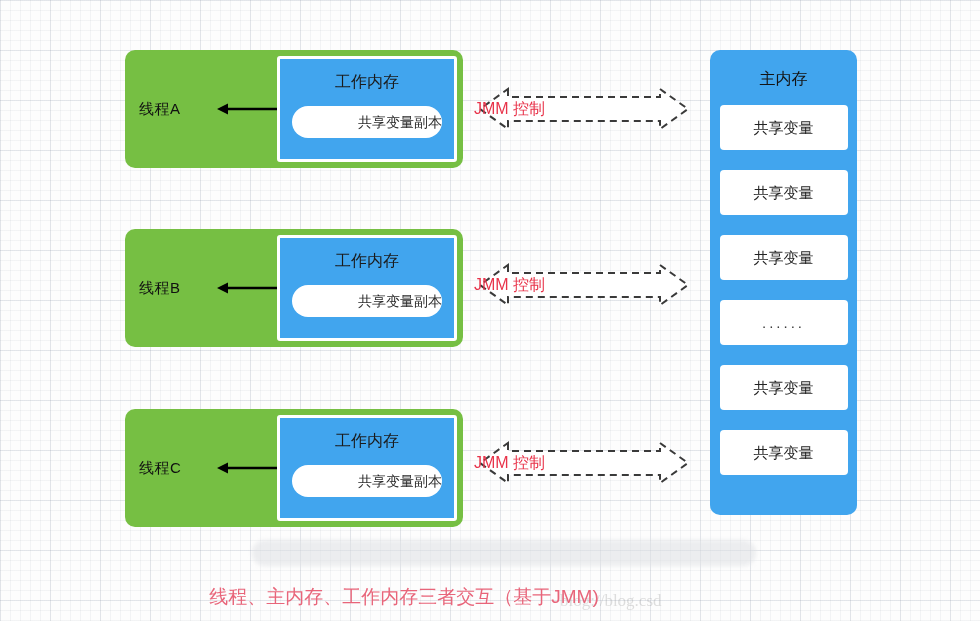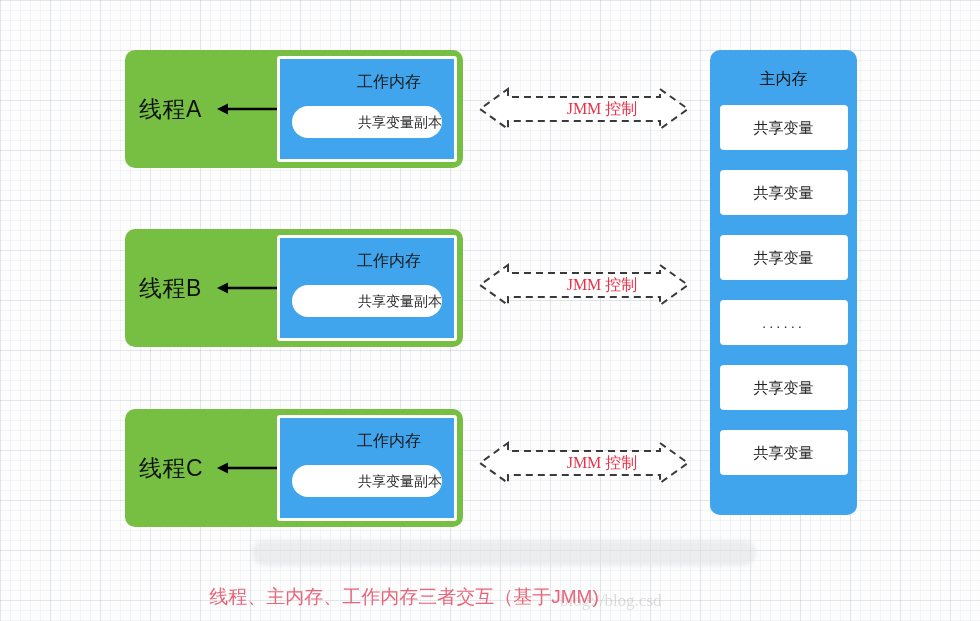--- a/index.html
+++ b/index.html
@@ -42,21 +42,21 @@
     height: 118px;
     background: #76bf43;
     border-radius: 10px;
     box-sizing: border-box;
   }
   .thread-label {
     position: absolute;
     left: 14px;
     top: 50%;
     transform: translateY(-50%);
-    font-size: 23px;
+    font-size: 15px;
     color: #111;
     letter-spacing: 0.5px;
     white-space: nowrap;
   }
 
   
   .inner-arrow {
     position: absolute;
     left: 92px;
     top: 50%;
@@ -79,21 +79,20 @@
   }
   .work-mem-title {
     position: absolute;
     top: 13px;
     left: 0;
     width: 100%;
     text-align: center;
     font-size: 16px;
     color: #1b1b1b;
     white-space: nowrap;
-    padding-left: 22px;
   }
   .var-copy-pill {
     position: absolute;
     left: 50%;
     transform: translateX(-50%);
     top: 47px;
     width: 150px;
     height: 32px;
     line-height: 32px;
     text-align: right;
@@ -111,30 +110,29 @@
     width: 220px;
     height: 60px;
   }
   .jmm-arrow svg {
     display: block;
     width: 220px;
     height: 60px;
   }
   .jmm-label {
     position: absolute;
-    left: 18px;
+    left: 0;
     top: 50%;
     transform: translateY(-50%);
     width: 220px;
-    text-align: center;
+    text-align: left;
     font-size: 16px;
     color: #e8334a;
     white-space: nowrap;
     pointer-events: none;
-    font-family: Liberation Serif, serif;
   }
 
   
   #main-memory {
     position: absolute;
     left: 710px;
     top: 50px;
     width: 147px;
     height: 465px;
     background: #41a5ee;

